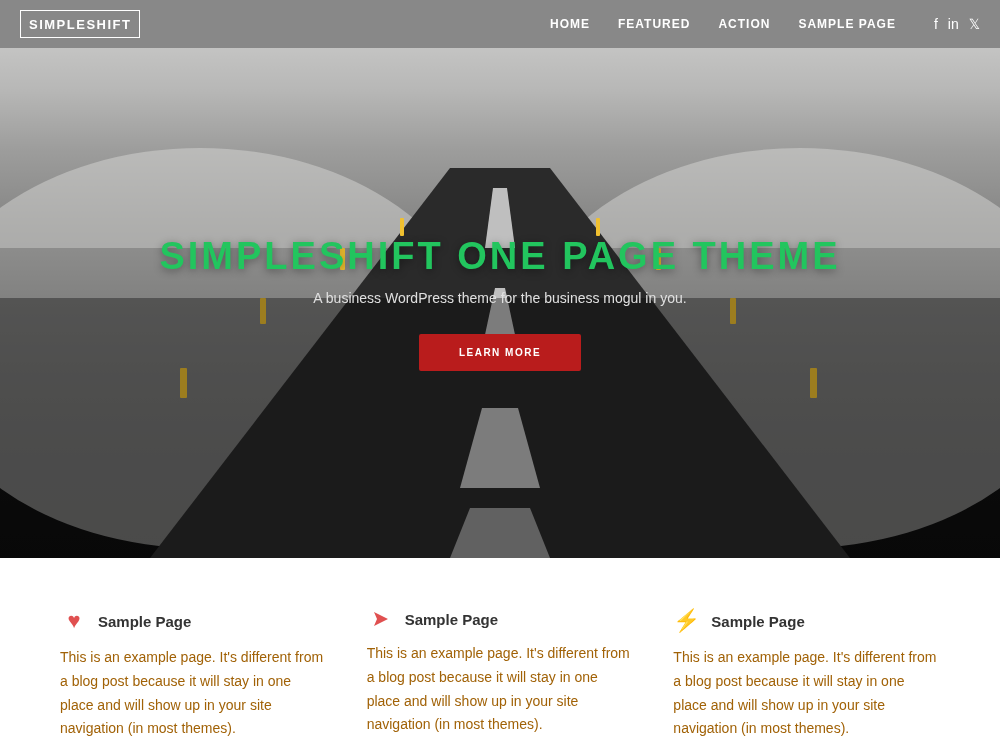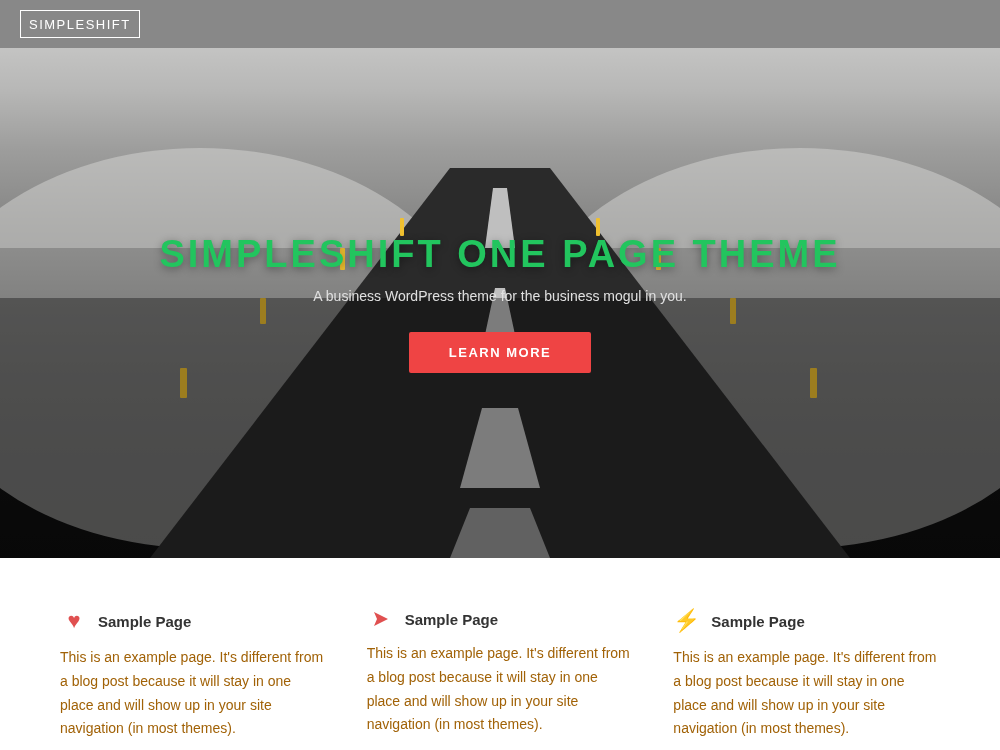--- a/index.html
+++ b/index.html
@@ -25,21 +25,21 @@
     }
 
     .logo-box {
       border: 1.5px solid #fff;
       padding: 4px 8px;
     }
 
     .logo-text {
       color: #fff;
       font-size: 13px;
-      font-weight: normal;
+      font-weight: bold;
       letter-spacing: 1.5px;
     }
 
     .nav {
       display: flex;
       align-items: center;
       gap: 28px;
     }
 
     .nav-link {
@@ -118,25 +118,25 @@
     }
 
     .hero-subtitle {
       font-size: 14px;
       color: #e0e0e0;
       margin-bottom: 28px;
       font-weight: 400;
     }
 
     .hero-btn {
-      background: #ef4444;
+      background: #b91c1c;
       color: #fff;
       border: none;
       padding: 13px 40px;
-      font-size: 13px;
+      font-size: 10px;
       font-weight: 700;
       letter-spacing: 1.5px;
       text-transform: uppercase;
       cursor: pointer;
       border-radius: 2px;
     }
 
     
     .features {
       background: #fff;
@@ -180,20 +180,31 @@
       line-height: 1.7;
     }
   </style>
 </head>
 <body>
 
 <header class="header">
   <div class="logo-box">
     <span class="logo-text">SIMPLESHIFT</span>
   </div>
+  <nav class="nav">
+    <a class="nav-link">HOME</a>
+    <a class="nav-link">FEATURED</a>
+    <a class="nav-link">ACTION</a>
+    <a class="nav-link">SAMPLE PAGE</a>
+    <div class="nav-social">
+      <span class="social-icon">f</span>
+      <span class="social-icon">in</span>
+      <span class="social-icon">𝕏</span>
+    </div>
+  </nav>
 </header>
 
 <section class="hero">
 
   <div class="hero-bg"></div>
   <svg class="hero-road" viewBox="0 0 1000 510" preserveAspectRatio="xMidYMid slice">
 
     <rect x="0" y="0" width="1000" height="200" fill="#c0bfbe" opacity="0.5"></rect>
 
     <ellipse cx="200" cy="300" rx="280" ry="200" fill="#d8d8d6" opacity="0.5"></ellipse>

